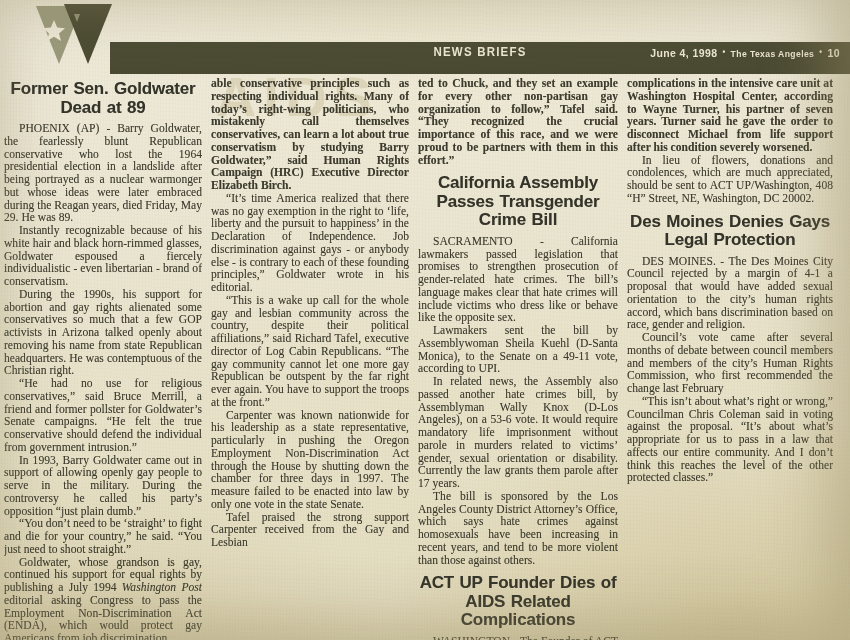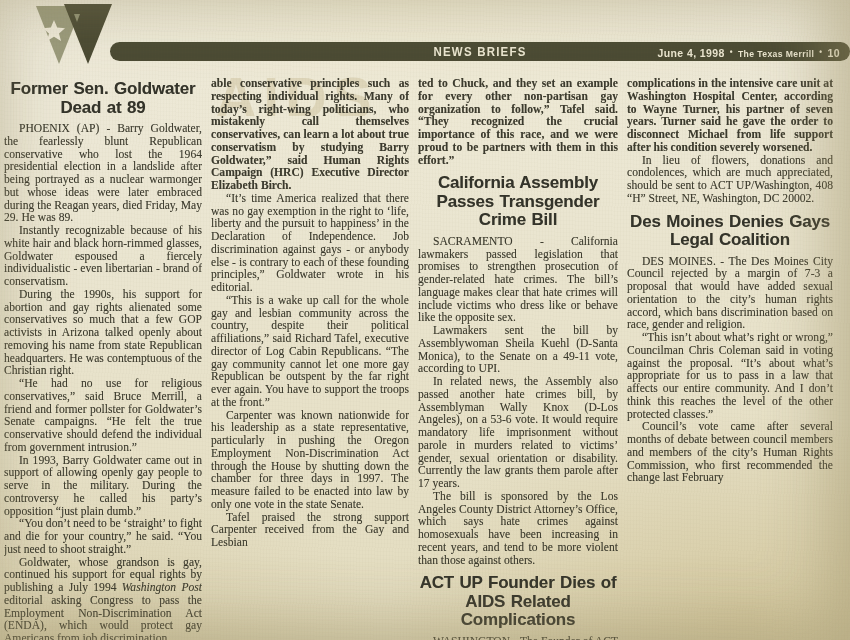--- a/index.html
+++ b/index.html
@@ -51,23 +51,22 @@
   .logo {
     position: absolute;
     left: 14px; top: 2px;
     width: 120px; height: 68px;
   }
   .logo svg { display:block; }
 
   .banner {
     position: absolute;
     left: 110px; top: 42px;
-    width: 740px; height: 19px;
+    width: 740px; height: 32px;
     background: #4a4a33;
-    border-radius: 10px;
   }
   .banner .section-title {
     position: absolute;
     left: 0; right: 0; top: 0;
     height: 21px;
     line-height: 21px;
     text-align: center;
     color: #ece7d2;
     font-family: "Liberation Sans", sans-serif;
     font-weight: bold;
@@ -171,21 +170,21 @@
         <polygon points="50,2 98,2 74,62" fill="#4a4a33"></polygon>
 
         <polygon points="60,12 66,12 63,20" fill="#8f8f72"></polygon>
       </svg>
     </div>
 
     <div id="watermark">AIDS</div>
 
     <div class="banner">
       <div class="section-title">NEWS BRIEFS</div>
-      <div class="issue-line"><span>June 4, 1998</span><span class="bullet">•</span><span class="sc">The Texas Merrill</span><span class="bullet">•</span><span>10</span></div>
+      <div class="issue-line"><span>June 4, 1998</span><span class="bullet">•</span><span class="sc">The Texas Angeles</span><span class="bullet">•</span><span>10</span></div>
     </div>
   </div>
 
   <div id="columns">
 
     <div class="col col-0">
       <div class="head-wrap top">
         <h2 class="head">Former Sen. Goldwater Dead at 89</h2>
       </div>
       <p>PHOENIX (AP) - Barry Goldwater, the fearlessly blunt Republican conservative who lost the 1964 presidential election in a landslide after being portrayed as a nuclear warmonger but whose ideas were later embraced during the Reagan years, died Friday, May 29. He was 89.</p>
@@ -218,24 +217,24 @@
       <div class="head-wrap">
         <h2 class="head">ACT UP Founder Dies of AIDS Related Complications</h2>
       </div>
       <p>WASHINGTON - The Founder of ACT UP (AIDS Coalition To Unleash Power), Steve Michael, died last week of AIDS related</p>
     </div>
 
     <div class="col col-3">
       <p class="cont"> complications in the intensive care unit at Washington Hospital Center, according to Wayne Turner, his partner of seven years. Turner said he gave the order to disconnect Michael from life support after his condition severely worsened.</p>
       <p>In lieu of flowers, donations and condolences, which are much appreciated, should be sent to ACT UP/Washington, 408 “H” Street, NE, Washington, DC 20002.</p>
       <div class="head-wrap">
-        <h2 class="head">Des Moines Denies Gays Legal Coalition</h2>
-      </div>
-      <p>DES MOINES. - The Des Moines City Council rejected by a margin of 7-3 a proposal that would have added sexual orientation to the city’s human rights accord, which bans discrimination based on race, gender and religion.</p>
+        <h2 class="head">Des Moines Denies Gays Legal Protection</h2>
+      </div>
+      <p>DES MOINES. - The Des Moines City Council rejected by a margin of 4-1 a proposal that would have added sexual orientation to the city’s human rights accord, which bans discrimination based on race, gender and religion.</p>
+      <p>Council’s vote came after several months of debate between council members and members of the city’s Human Rights Commission, who first recommended the change last February</p>
       <p>“This isn’t about what’s right or wrong,” Councilman Chris Coleman said in voting against the proposal. “It’s about what’s appropriate for us to pass in a law that affects our entire community. And I don’t think this reaches the level of the other protected classes.”</p>
-      <p>Council’s vote came after several months of debate between council members and members of the city’s Human Rights Commission, who first recommended the change last February</p>
     </div>
 
   </div>
 
   <div id="grain"></div>
   <div id="vignette"></div>
 </div>
 
 </body></html>

